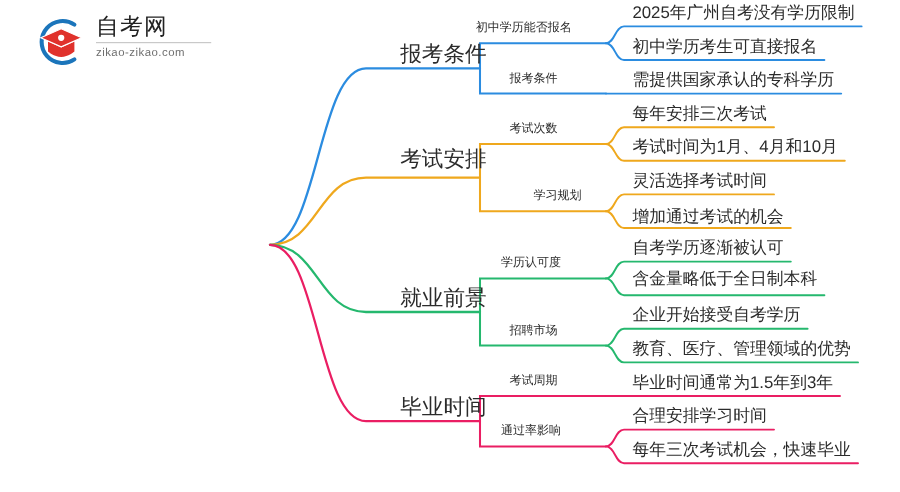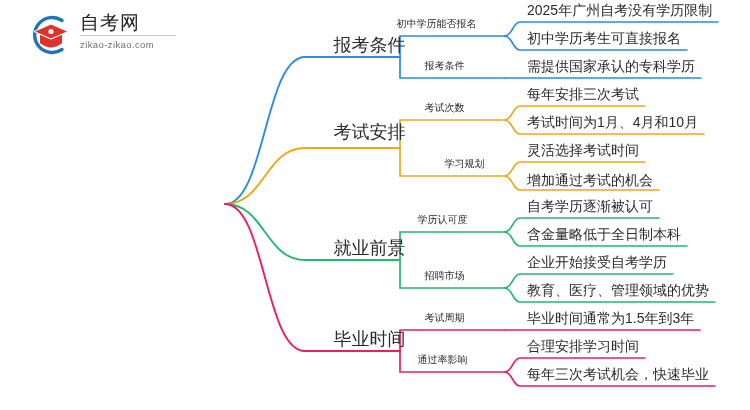--- a/index.html
+++ b/index.html
@@ -145,21 +145,21 @@
       <div class="node node-l1" style="top: 123px; left: 333.5px;">考试安排</div>
       <div class="node node-l2" style="top: 99px; left: 424.5px;">考试次数</div>
       <div class="node node-leaf" style="top: 85px; left: 527px;">每年安排三次考试</div>
       <div class="node node-leaf" style="top: 113px; left: 527px;">考试时间为1月、4月和10月</div>
       <div class="node node-l2" style="top: 155px; left: 424.5px; margin-left: 20px;">学习规划</div>
       <div class="node node-leaf" style="top: 141px; left: 527px;">灵活选择考试时间</div>
       <div class="node node-leaf" style="top: 171px; left: 527px;">增加通过考试的机会</div>
       <div class="node node-l1" style="top: 239px; left: 333.5px;">就业前景</div>
       <div class="node node-l2" style="top: 211px; left: 417.5px;">学历认可度</div>
       <div class="node node-leaf" style="top: 197px; left: 527px;">自考学历逐渐被认可</div>
-      <div class="node node-leaf" style="top: 225px; left: 527px;">含金量略低于全日制本科</div>
+      <div class="node node-leaf" style="top: 225px; left: 527px; font-family: Liberation Serif, serif;">含金量略低于全日制本科</div>
       <div class="node node-l2" style="top: 267px; left: 424.5px;">招聘市场</div>
       <div class="node node-leaf" style="top: 253px; left: 527px;">企业开始接受自考学历</div>
       <div class="node node-leaf" style="top: 281px; left: 527px;">教育、医疗、管理领域的优势</div>
       <div class="node node-l1" style="top: 330px; left: 333.5px;">毕业时间</div>
       <div class="node node-l2" style="top: 309px; left: 424.5px;">考试周期</div>
       <div class="node node-leaf" style="top: 309px; left: 527px;">毕业时间通常为1.5年到3年</div>
       <div class="node node-l2" style="top: 351px; left: 417.5px;">通过率影响</div>
       <div class="node node-leaf" style="top: 337px; left: 527px;">合理安排学习时间</div>
       <div class="node node-leaf" style="top: 365px; left: 527px;">每年三次考试机会，快速毕业</div>
     </div>

